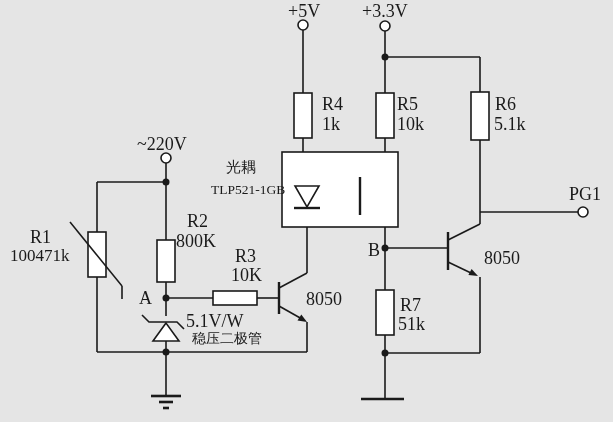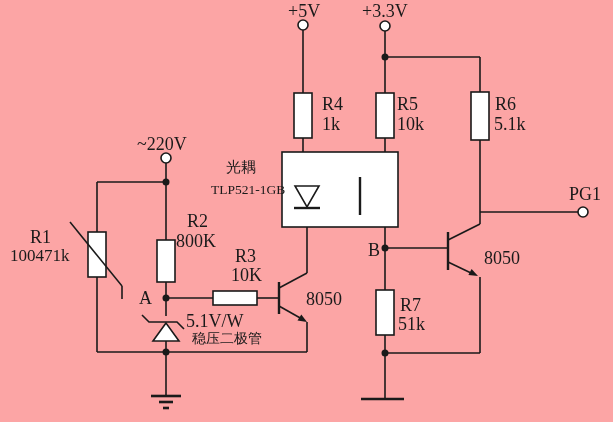--- a/index.html
+++ b/index.html
@@ -1,16 +1,16 @@
 <!DOCTYPE html>
 <html><head>
 <meta charset="utf-8">
 <style>
   html,body{margin:0;padding:0;background:#ffffff;}
-  .stage{position:relative;width:613px;height:422px;background:#fca5a5;
+  .stage{position:relative;width:613px;height:422px;background:#e5e5e5;
          font-family:"Liberation Serif", serif;}
   svg{display:block;}
   .wire{stroke:#1a1a1a;stroke-width:1.6;fill:none;}
   .thick{stroke:#1a1a1a;stroke-width:2.4;fill:none;}
   .bar{stroke:#1a1a1a;stroke-width:2.6;fill:none;}
   .comp{stroke:#1a1a1a;stroke-width:1.6;fill:#ffffff;}
   .dot{fill:#1a1a1a;stroke:none;}
   .term{stroke:#1a1a1a;stroke-width:1.6;fill:#ffffff;}
   .fillshape{fill:#1a1a1a;stroke:none;}
   text{fill:#1a1a1a;font-family:"Liberation Serif", serif;font-size:18px;}

